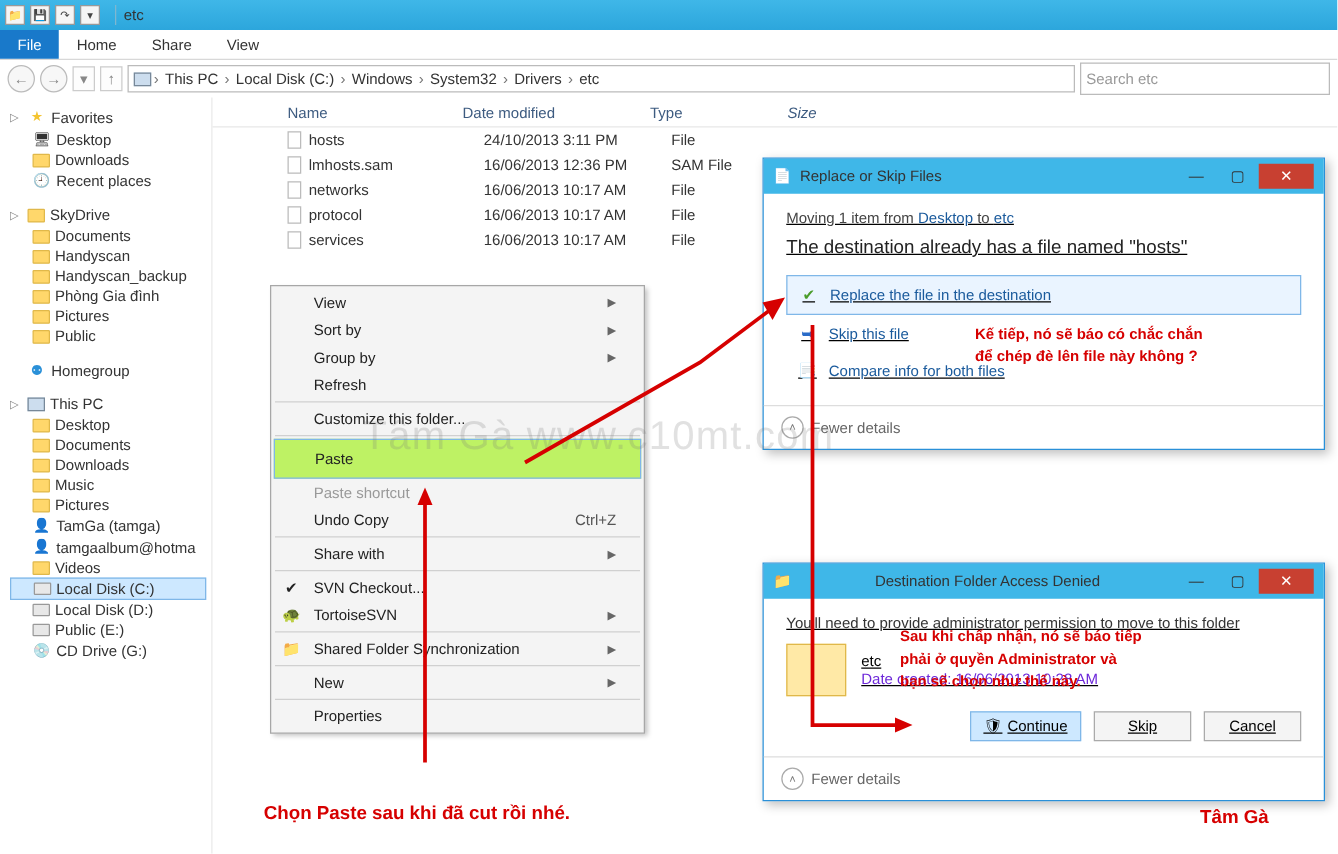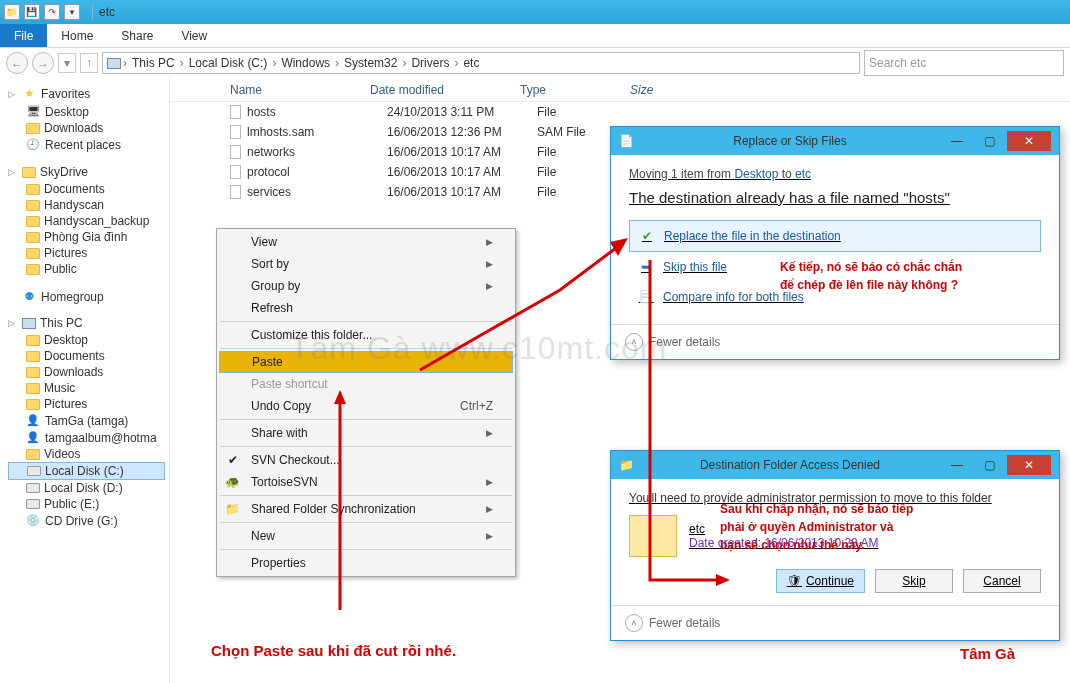--- a/index.html
+++ b/index.html
@@ -49,21 +49,21 @@
 .filelist .cols > div { padding-right: 10px; }
 .c-name { width: 140px; } .c-date { width: 150px; } .c-type { width: 110px; } .c-size { width: 60px; font-style: italic; }
 .filelist .frow { display: flex; align-items: center; height: 20px; padding-left: 60px; color: #333; }
 .filelist .frow .ico { margin-right: 6px; }
 
 
 .ctxmenu { position: absolute; left: 216px; top: 228px; width: 300px; background: #f4f4f4; border: 1px solid #a7a7a7; box-shadow: 2px 2px 4px rgba(0,0,0,.25); padding: 2px; }
 .ctxmenu .mi { display: flex; align-items: center; height: 22px; padding: 0 20px 0 32px; position: relative; color: #222; }
 .ctxmenu .mi.sep { height: 1px; background: #d0d0d0; margin: 2px 1px; padding: 0; }
 .ctxmenu .mi.dis { color: #999; }
-.ctxmenu .mi.hl { background: #eab308; border: 1px solid #7fb7e8; height: 22px; }
+.ctxmenu .mi.hl { background: #bef264; border: 1px solid #7fb7e8; height: 32px; }
 .ctxmenu .mi .arrow { margin-left: auto; color: #666; font-size: 9px; }
 .ctxmenu .mi .short { margin-left: auto; color: #555; }
 .ctxmenu .mi .mico { position: absolute; left: 6px; width: 16px; height: 16px; display: flex; align-items: center; justify-content: center; }
 
 
 .dialog { position: absolute; background: #fff; border: 1px solid #2a90d8; box-shadow: 3px 3px 8px rgba(0,0,0,.25); }
 .dialog .dlg-title { height: 28px; background: #3fb7e8; display: flex; align-items: center; padding: 0 8px; color: #333; }
 .dialog .dlg-title .win-btns { margin-left: auto; display: flex; }
 .dialog .dlg-title .win-btn { width: 32px; height: 20px; display: flex; align-items: center; justify-content: center; color: #333; margin-left: 1px; }
 .dialog .dlg-title .win-btn.close { background: #c84031; color: #fff; width: 44px; }
@@ -348,21 +348,21 @@
     </div>
   <div class="mi sep"></div>
   <div class="mi">
       <span>Properties</span>
     </div>
 </div>
 
 <div class="dialog" style="left:610px; top:126px; width:450px;">
   <div class="dlg-title">
     <span style="margin-right:6px;">📄</span>
-    <span style="flex:1; text-align:center;">Replace or Skip Files</span>
+    <span style="flex:1; ">Replace or Skip Files</span>
     <div class="win-btns">
       <div class="win-btn">—</div>
       <div class="win-btn">▢</div>
       <div class="win-btn close">✕</div>
     </div>
   </div>
   <div class="dlg-body">
     <div style="color:#444; margin-bottom:8px;">
       <span>Moving 1 item from </span><span style="color:#1a5a9c;">Desktop</span><span> to </span><span style="color:#1a5a9c;">etc</span>
     </div>

